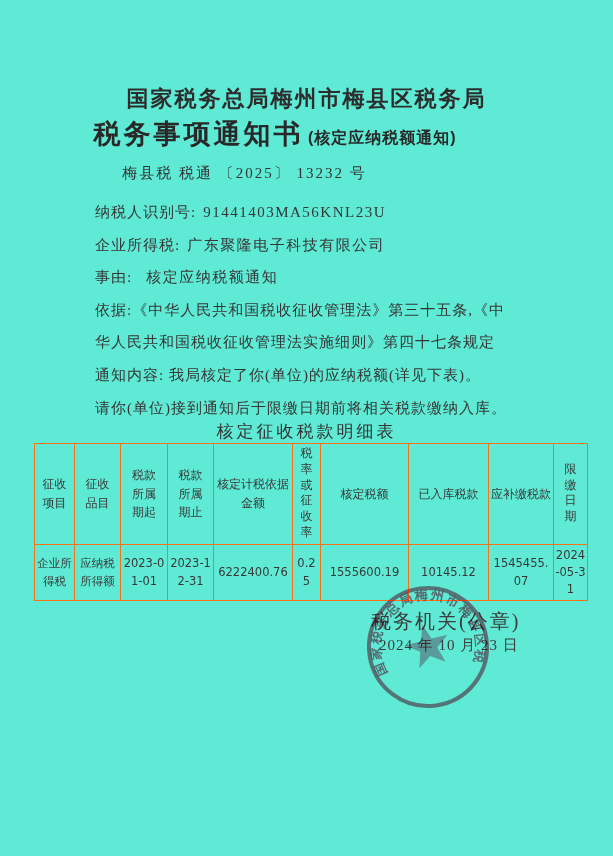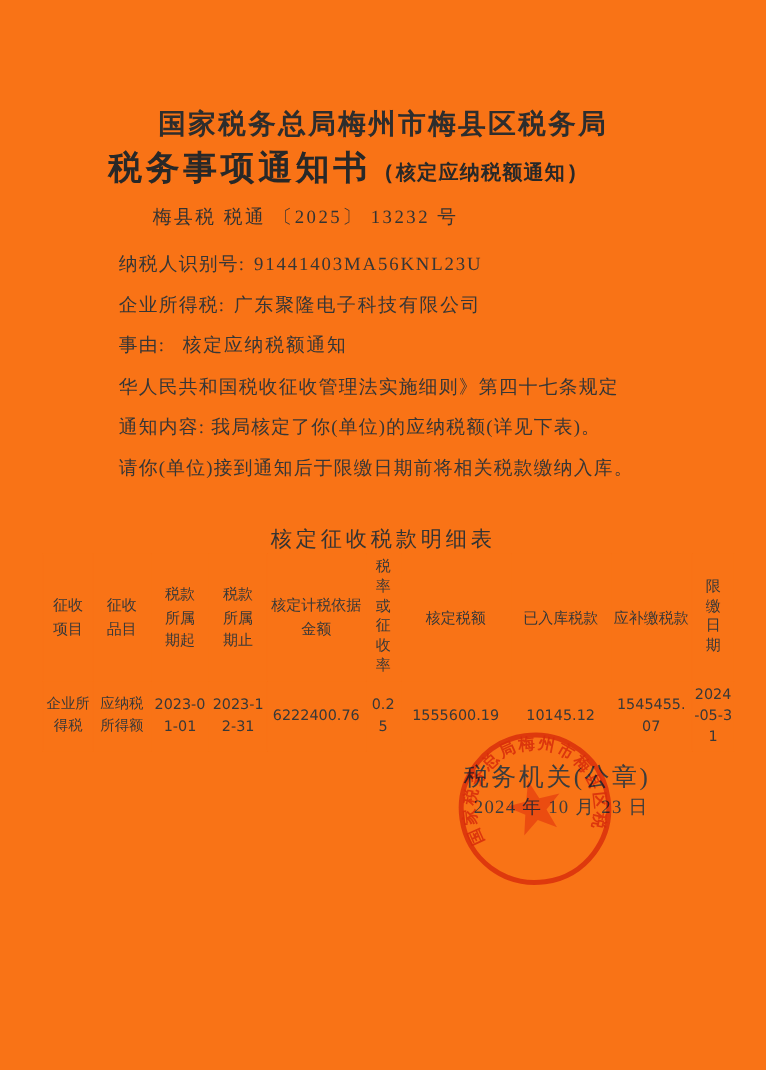--- a/index.html
+++ b/index.html
@@ -1,29 +1,29 @@
 <!DOCTYPE html>
 <html><head>
 <meta charset="utf-8">
 <style>
   * { margin: 0; padding: 0; box-sizing: border-box; }
   html, body { background: #e8e8e8; }
   body { width: 613px; height: 856px; font-family: "Liberation Serif", "DejaVu Serif", serif; }
   .page {
     position: relative; width: 613px; height: 856px;
-    background: #f97316; color: #3a3a3a; overflow: hidden;
+    background: #5eead4; color: #3a3a3a; overflow: hidden;
   }
   .org {
     position: absolute; top: 84px; left: 0; width: 613px;
     text-align: center; font-family: "Liberation Sans", "DejaVu Sans", sans-serif;
     font-weight: 700; font-size: 22px; letter-spacing: 2px; color: #2d2d2d;
   }
   .title-line {
     position: absolute; top: 116px; left: 0; width: 550px; text-align: center;
-    font-family: Liberation Mono, monospace; color: #282828;
+    font-family: Liberation Sans, sans-serif; color: #282828;
   }
   .doc-title { font-size: 27px; font-weight: 700; letter-spacing: 3px; }
   .doc-subtitle { font-size: 16px; font-weight: 700; letter-spacing: 1px; }
   .doc-number {
     position: absolute; top: 164px; left: 0; width: 489px; text-align: center;
     font-size: 15px; letter-spacing: 2px; color: #333;
   }
   .body-text {
     position: absolute; top: 196px; left: 95px; width: 478px;
     font-size: 15px; line-height: 32.6px; color: #363636; letter-spacing: 1px;
@@ -82,20 +82,21 @@
   <div class="body-text">
     <div>
       <span>纳税人识别号:</span><span class="val">91441403MA56KNL23U</span>
     </div>
     <div>
       <span>企业所得税:</span><span class="val">广东聚隆电子科技有限公司</span>
     </div>
     <div>
       <span>事由:</span><span class="val gap">核定应纳税额通知</span>
     </div>
+    <div>依据:《中华人民共和国税收征收管理法》第三十五条,《中</div>
     <div>华人民共和国税收征收管理法实施细则》第四十七条规定</div>
     <div>通知内容: 我局核定了你(单位)的应纳税额(详见下表)。</div>
     <div>请你(单位)接到通知后于限缴日期前将相关税款缴纳入库。</div>
   </div>
 
   <div class="table-title">核定征收税款明细表</div>
 
   <table class="detail">
     <colgroup>
       <col style="width:40px">

